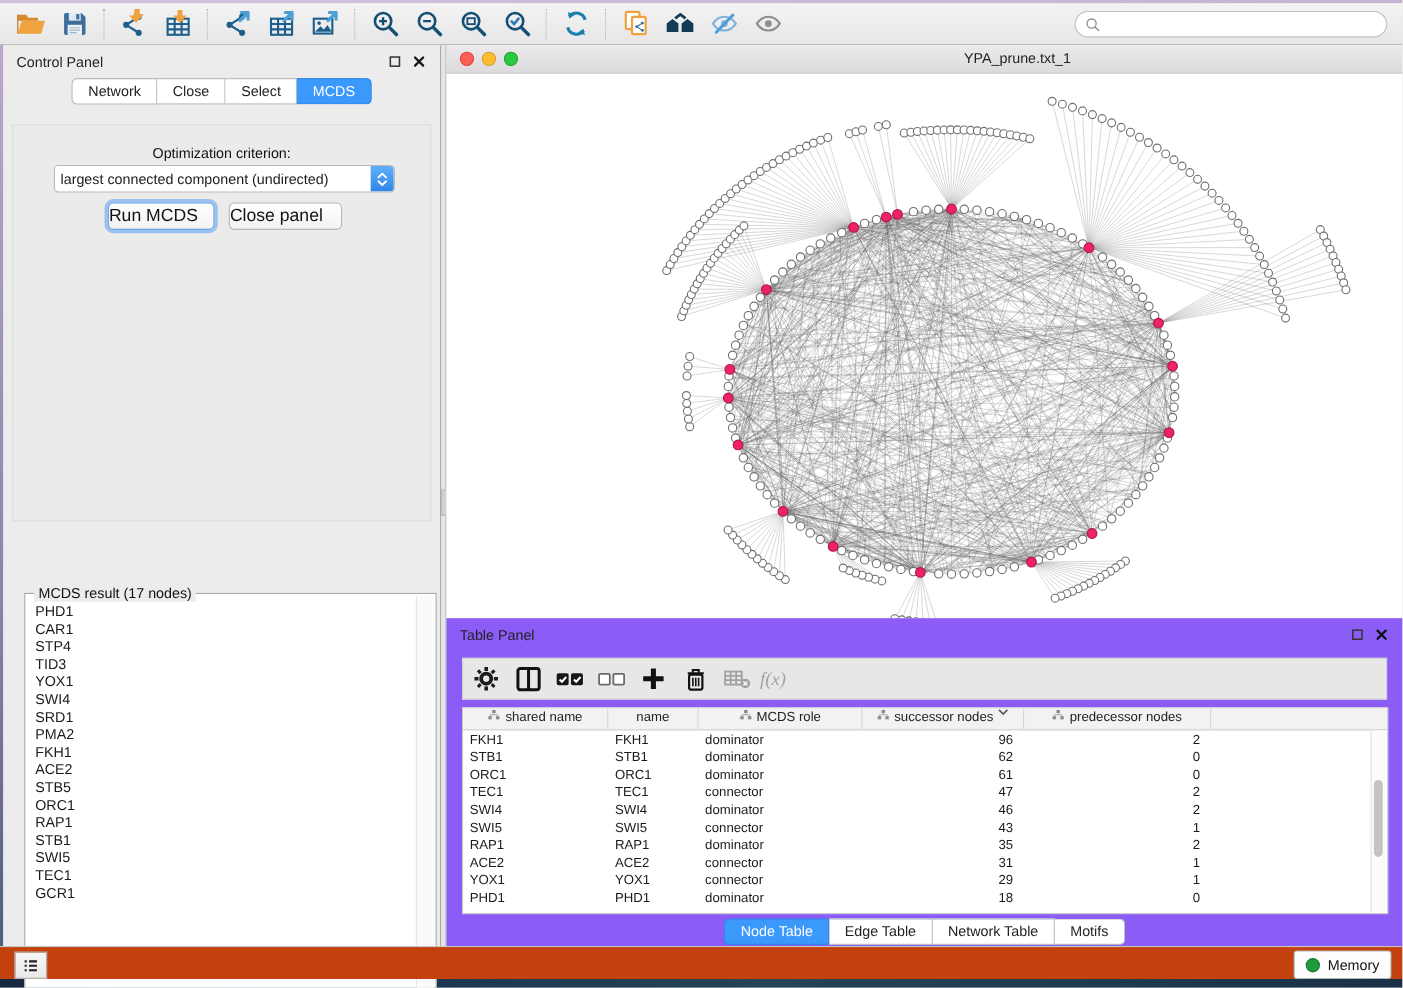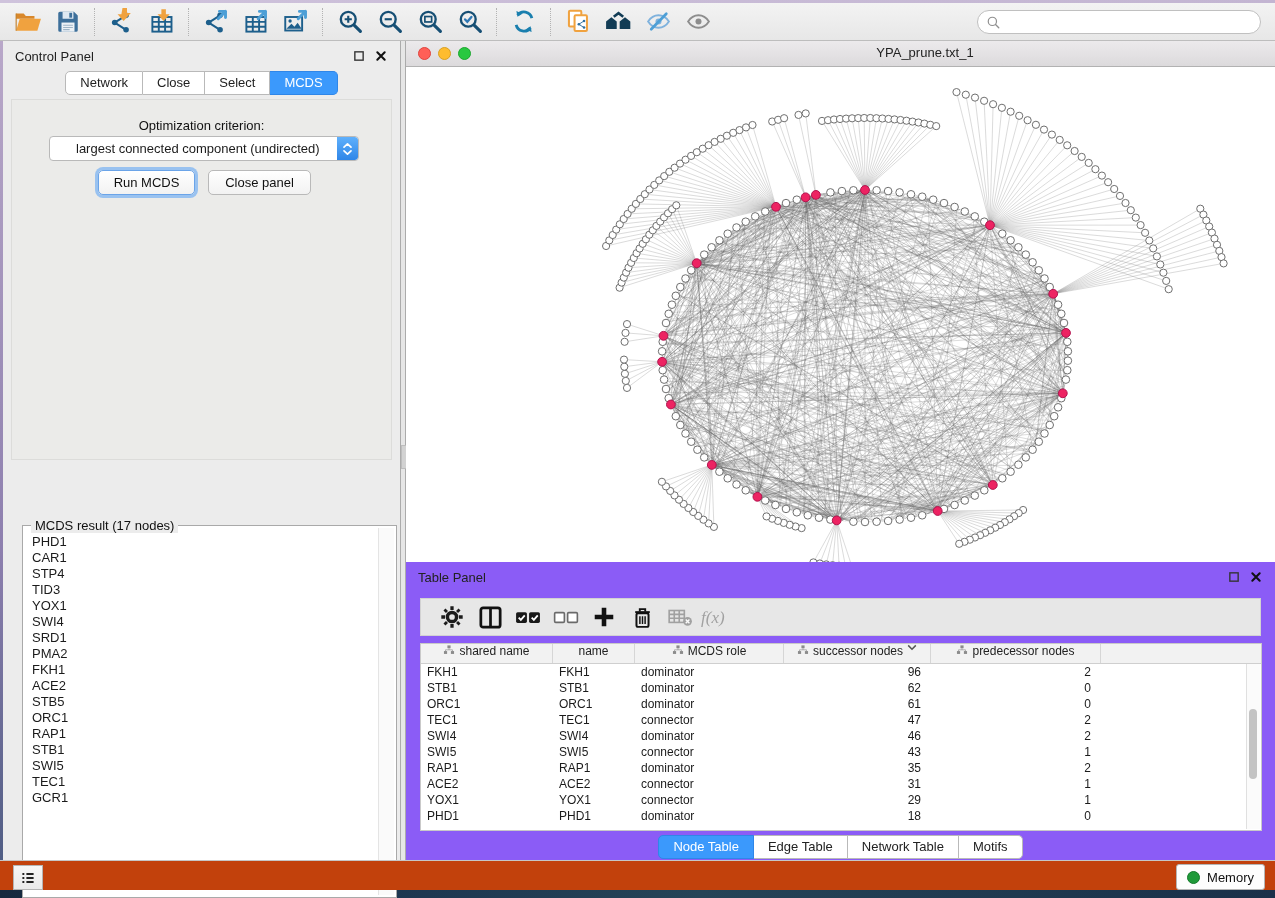--- a/index.html
+++ b/index.html
@@ -21,47 +21,47 @@
   
   #control-panel{left:3px;top:41px;width:397px;height:819px;background:#ececec}
   .panel-titlebar{height:30px;display:flex;align-items:center;padding:0 12px;font-size:13px;color:#222}
   .panel-titlebar .spacer{flex:1}
   .win-mini{width:15px;height:15px;display:flex;align-items:center;justify-content:center;margin-left:7px}
   .seg-group{display:flex;justify-content:center}
   .seg-btn{font-size:13px;padding:3px 14px;background:#fff;border:1px solid #b9b9b9;border-left:none;color:#222;line-height:16px}
   .seg-btn:first-child{border-left:1px solid #b9b9b9;border-radius:5px 0 0 5px}
   .seg-btn:last-child{border-radius:0 5px 5px 0}
   .seg-btn.active{background:#3b99fc;border-color:#2f86e8;color:#fff}
-  #mcds-section{left:8px;top:58px;width:381px;height:361px;position:absolute;background:#ebebe9;border:1px solid #dcdcda;box-sizing:border-box}
+  #mcds-section{left:8px;top:72px;width:381px;height:361px;position:absolute;background:#ebebe9;border:1px solid #dcdcda;box-sizing:border-box}
   #opt-label{display:block;text-align:center;margin-top:18px;font-size:13px;color:#111}
   #criterion-select{position:absolute;left:37px;top:36px;width:310px;height:25px;border:1px solid #b9b9b9;border-radius:4px;
         background:#fff;display:flex;align-items:center;font-size:13px;box-sizing:border-box;overflow:hidden}
-  #criterion-select .val{flex:1;padding-left:26px;white-space:nowrap}
+  #criterion-select .val{flex:1;padding-left:5px;white-space:nowrap}
   #criterion-select .stepper{width:21px;height:100%;background:linear-gradient(#5fb0fc,#2f86e8);display:flex;align-items:center;justify-content:center;border-radius:0 3px 3px 0}
   .push-btn{position:absolute;top:70px;height:25px;background:linear-gradient(#ffffff,#f2f2f2);border:1px solid #b9b9b9;border-radius:5px;
-            font-size:13px;display:flex;align-items:center;justify-content:center;box-sizing:border-box;color:#111}
+            font-size:16px;display:flex;align-items:center;box-sizing:border-box;color:#111}
   #run-btn{left:86px;width:97px;box-shadow:0 0 0 3px rgba(86,160,245,.55);border-color:#6ba4e8}
   #closepanel-btn{left:196px;width:103px}
   #mcds-fieldset{position:absolute;left:10px;top:425px;width:375px;height:373px;border:1px solid #a9a9a9;background:#fff;box-sizing:border-box}
   #mcds-legend{position:absolute;left:8px;top:-8px;background:#ececec;padding:0 4px;font-size:13px;color:#111}
   #mcds-list{position:absolute;inset:2px 17px 2px 2px;overflow:hidden;font-size:13px;line-height:16px;padding:6px 0 0 7px}
   #mcds-scroll{position:absolute;top:2px;right:2px;bottom:2px;width:15px;background:#fafafa;border-left:1px solid #e4e4e4}
   
   #v-divider{left:400px;top:41px;width:6px;height:819px;background:#e6e6e6;border-left:1px solid #ababab;border-right:1px solid #ababab;box-sizing:border-box}
   #v-handle{position:absolute;left:0;top:404px;width:4px;height:22px;background:#d2d2d2;border:1px solid #bdbdbd}
   
   #network-window{left:406px;top:41px;width:869px;height:521px;background:#fff}
   #net-titlebar{height:25px;background:linear-gradient(#eceaec,#dcdadc);border-bottom:1px solid #b2b2b2;position:relative}
   .tl{position:absolute;top:6px;width:13px;height:13px;border-radius:50%}
   #net-title{position:absolute;left:519px;top:4px;transform:translateX(-50%);font-size:13px;color:#222;white-space:nowrap}
   #net-canvas{position:relative;width:869px;height:495px;background:#fff}
   
   #table-panel{left:406px;top:562px;width:869px;height:298px;background:#8b5cf6}
   #tp-toolbar{position:absolute;left:14px;top:36px;width:841px;height:38px;background:#e7e7e7;border:1px solid #d2d2d2;
-              display:flex;align-items:center;padding-left:12px;box-sizing:border-box}
+              display:flex;align-items:center;padding-left:2px;box-sizing:border-box}
   .tp-btn{width:38px;height:30px;display:flex;align-items:center;justify-content:center}
   #node-table{position:absolute;left:14px;top:81px;width:842px;height:188px;background:#fff;border:1px solid #c9c9c9;box-sizing:border-box;overflow:hidden}
   #tbl-header{display:flex;height:19px;background:#f2f2f2;border-bottom:1px solid #cfcfcf;font-size:12px;color:#222}
   .hcell{display:flex;justify-content:center;gap:4px;border-right:1px solid #d6d6d6;box-sizing:border-box;height:100%}
   .c0{width:132px}.c1{width:82px}.c2{width:149px}.c3{width:147px}.c4{width:170px}.cfill{flex:1;border-right:none}
   .trow{display:flex;height:16px;font-size:12px;align-items:center}
   .tcell{box-sizing:border-box;padding:0 6px;white-space:nowrap;overflow:hidden}
   .num{text-align:right;padding-right:10px}
   #tbl-scroll{position:absolute;top:20px;right:1px;bottom:1px;width:13px;background:#fbfbfb;border-left:1px solid #e0e0e0}
   #tbl-thumb{position:absolute;left:2px;top:45px;width:8px;height:70px;background:#c3c3c3;border-radius:4px}

